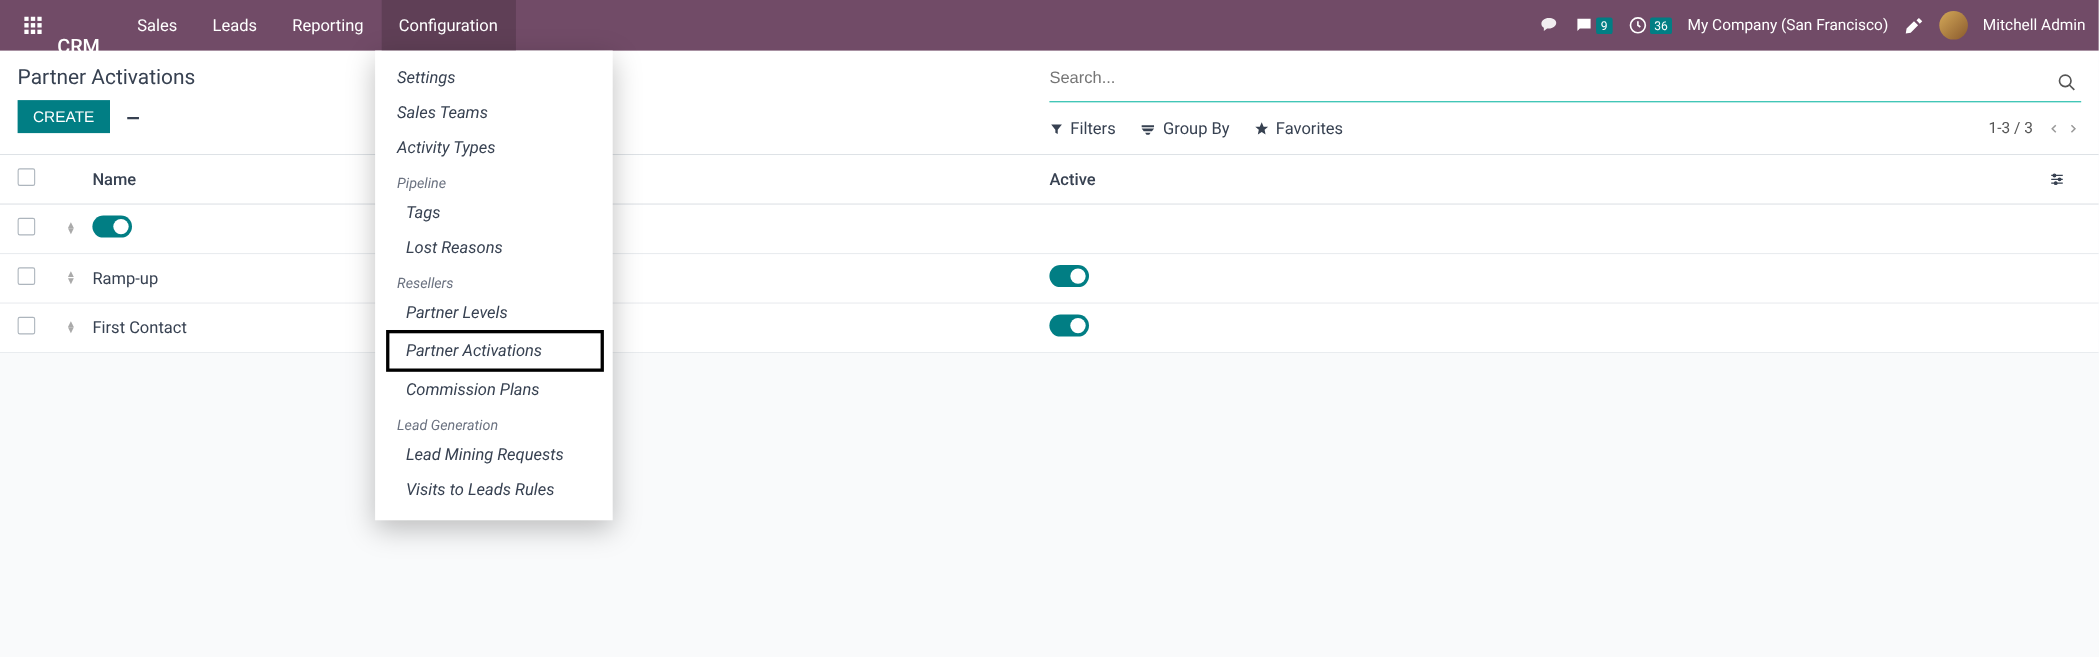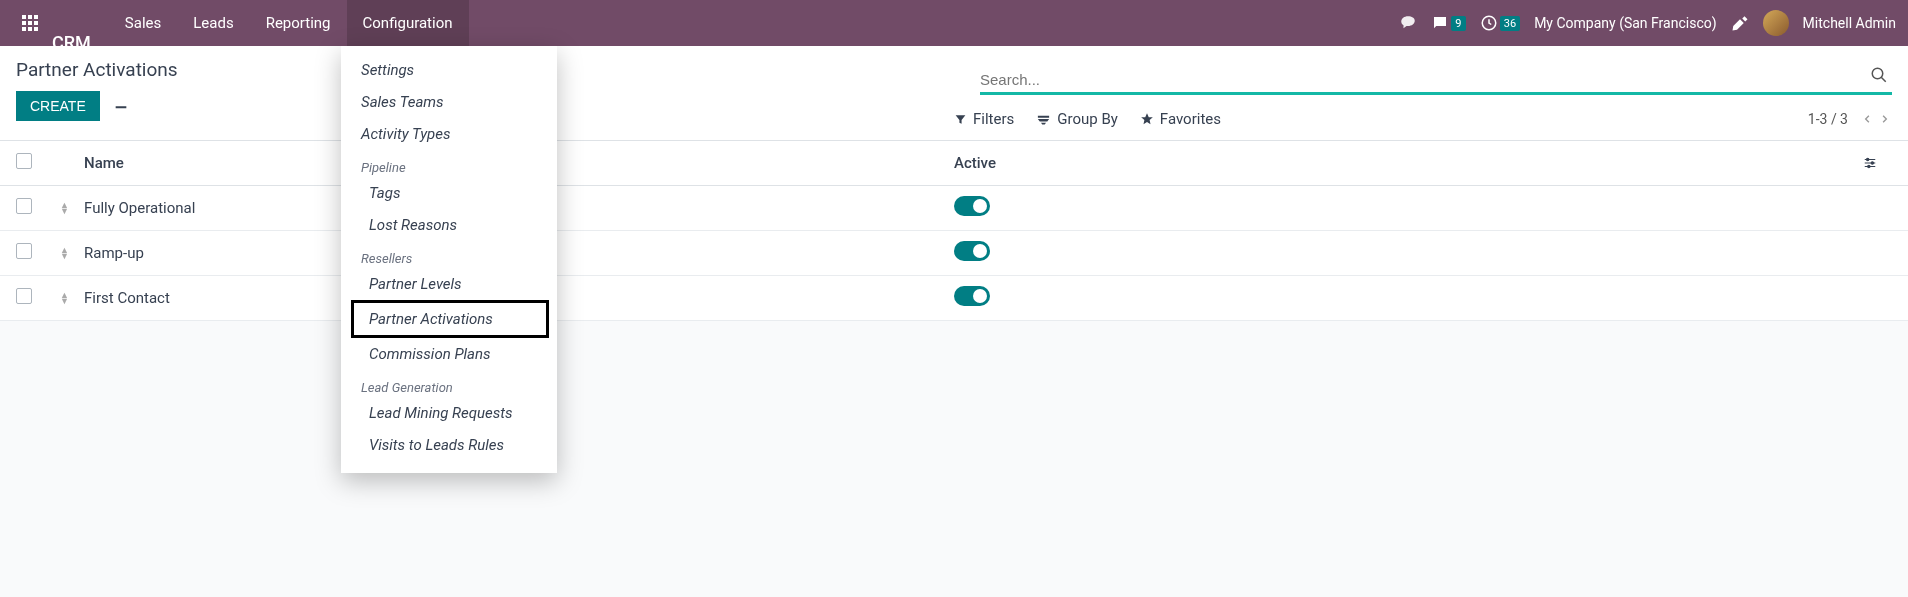--- a/index.html
+++ b/index.html
@@ -25,21 +25,21 @@
     .dropdown-item.highlighted { border: 3px solid #000; margin: 0 8px 0 10px; padding-left: 15px; }
     
     .main { padding: 0; }
     .control-row { display: flex; align-items: flex-start; padding: 12px 16px 0; background: white; border-bottom: 1px solid #dee2e6; min-height: 95px; }
     .control-left { flex: 0 0 50%; }
     .page-title { font-size: 19px; color: #374151; margin-bottom: 10px; }
     .btn-create { background: #017e84; color: white; border: none; padding: 7px 14px; font-size: 14px; font-weight: 500; cursor: pointer; text-align: center; }
     .btn-import { margin-left: 10px; cursor: pointer; color: #374151; display: inline-flex; }
     
     .control-right { flex: 1; display: flex; flex-direction: column; }
-    .search-wrap { display: flex; align-items: flex-end; border-bottom: 3px solid #14b8a6; padding: 4px 0; margin-left: 26px; }
+    .search-wrap { display: flex; align-items: flex-start; border-bottom: 1px solid #14b8a6; padding: 4px 0; }
     .search-input { border: none; outline: none; flex: 1; font-size: 15px; color: #888; background: transparent; }
     .search-btn { background: none; border: none; cursor: pointer; padding: 4px; }
     .toolbar-row { display: flex; align-items: center; margin-top: 15px; gap: 22px; font-size: 15px; color: #374151; }
     .toolbar-btn { display: inline-flex; align-items: center; gap: 6px; cursor: pointer; }
     .pager { margin-left: auto; display: flex; align-items: center; gap: 12px; color: #555; font-size: 14px; }
     .pager-arrows { display: flex; gap: 2px; }
     .pager-arrow { cursor: pointer; color: #aaa; padding: 2px; }
     
     .table-wrap { background: white; }
     .table-header { display: flex; align-items: center; padding: 12px 16px; border-bottom: 1px solid #dee2e6; font-size: 15px; color: #374151; font-weight: 500; }
@@ -200,21 +200,20 @@
             <circle cx="8" cy="6" r="2" fill="#374151"></circle>
             <circle cx="16" cy="12" r="2" fill="#374151"></circle>
             <circle cx="10" cy="18" r="2" fill="#374151"></circle>
           </svg>
       </div>
     </div>
 
     <div class="table-row">
       <div class="col-check"><span class="checkbox"></span></div>
       <div class="col-sort">▲<br>▼</div>
-      <div class="col-name">Fully Operational</div>
       <div class="col-active"><span class="toggle"></span></div>
       <div class="col-opt"></div>
     </div>
     <div class="table-row">
       <div class="col-check"><span class="checkbox"></span></div>
       <div class="col-sort">▲<br>▼</div>
       <div class="col-name">Ramp-up</div>
       <div class="col-active"><span class="toggle"></span></div>
       <div class="col-opt"></div>
     </div>

